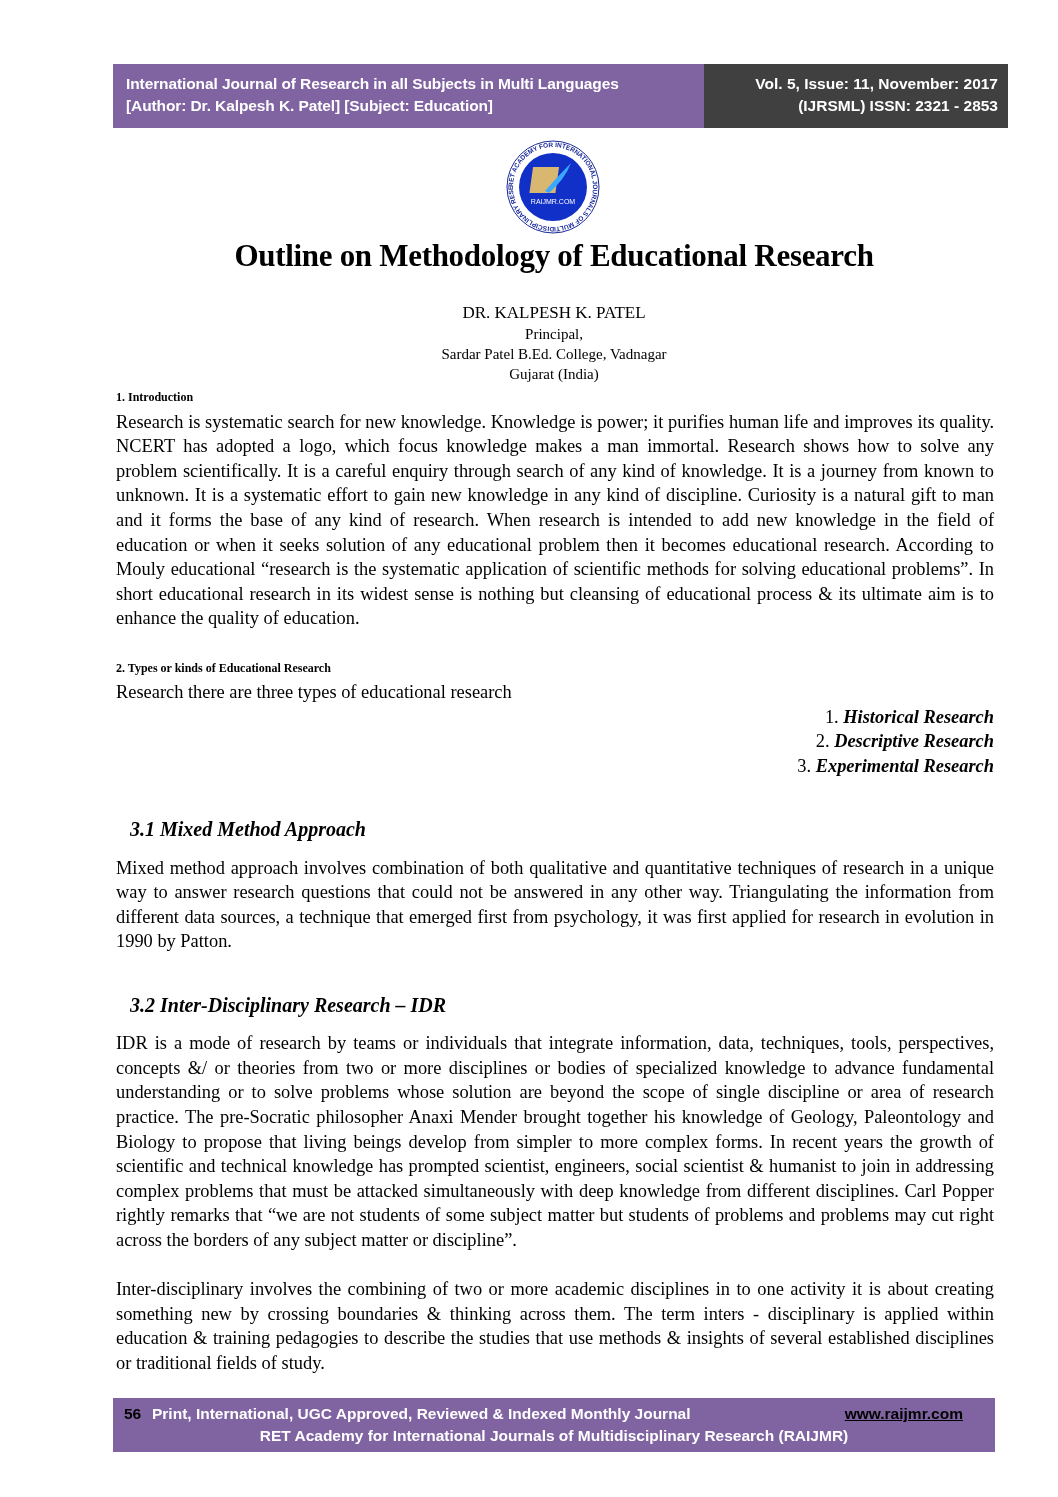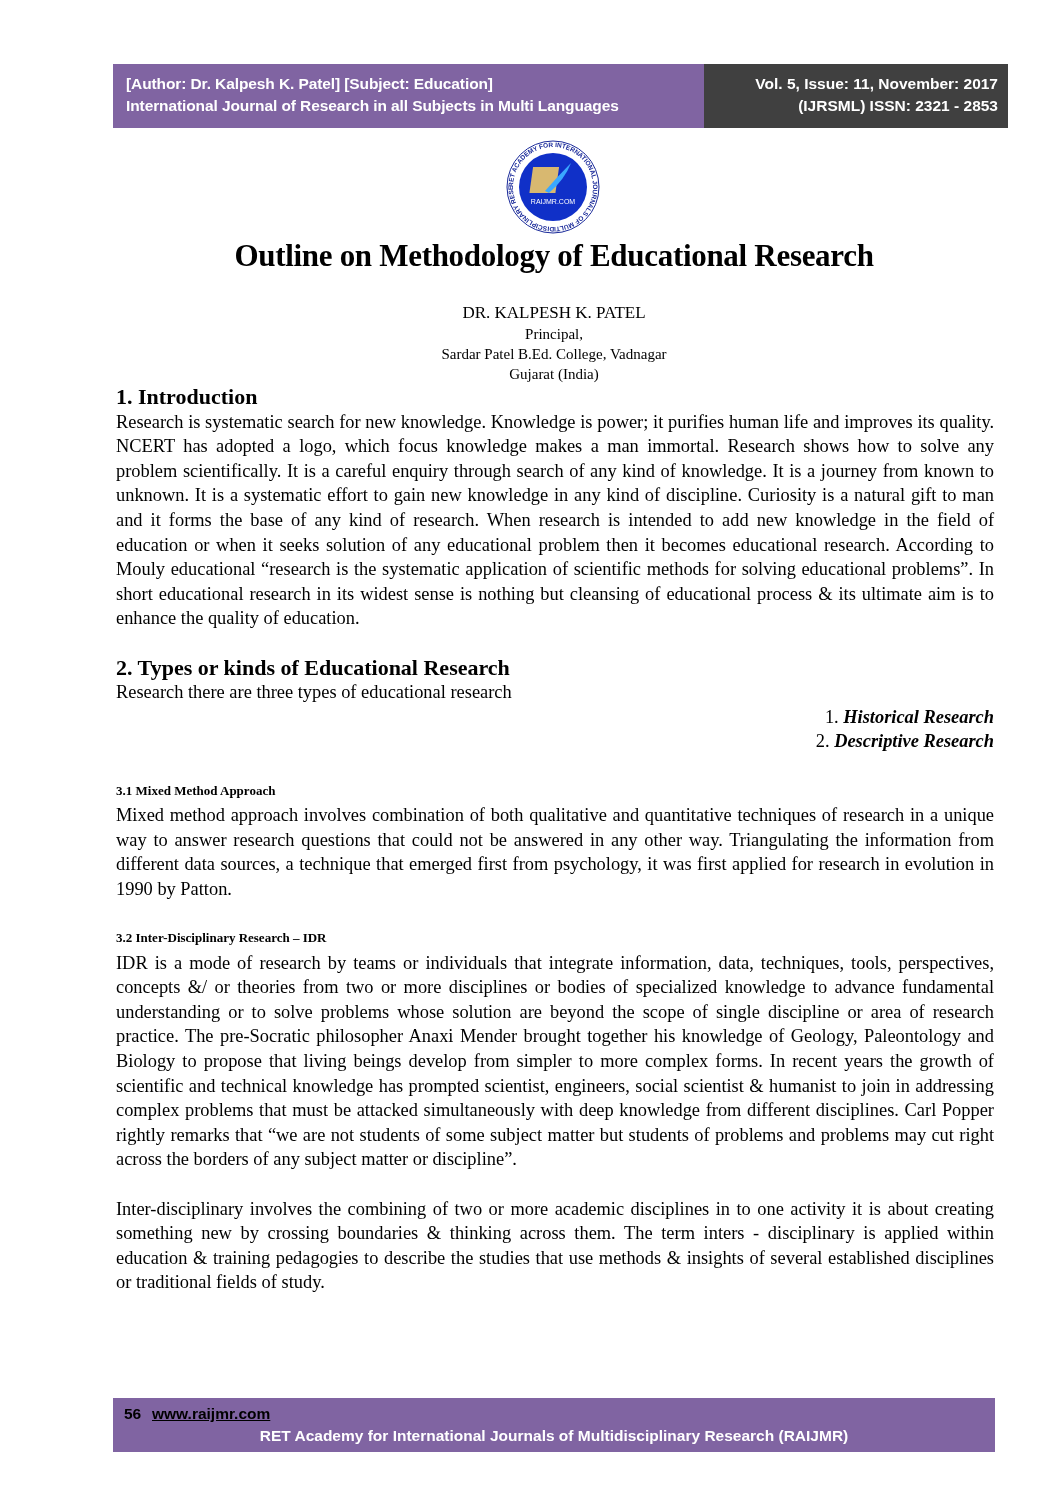--- a/index.html
+++ b/index.html
@@ -6,39 +6,39 @@
   body { width: 1058px; height: 1497px; position: relative; overflow: hidden; font-family: "Liberation Serif", serif; color: #000; }
   .hdr { position: absolute; left: 113px; top: 64px; width: 895px; height: 64px; display: flex; }
   .hdr-left { background: #8064a2; width: 591px; height: 100%; color: #fff; font-family: "Liberation Sans", sans-serif; font-weight: bold; font-size: 15.5px; line-height: 22px; padding: 9px 0 0 13px; box-sizing: border-box; letter-spacing: -0.1px; }
   .hdr-right { background: #404040; flex: 1; height: 100%; color: #fff; font-family: "Liberation Sans", sans-serif; font-weight: bold; font-size: 15.5px; line-height: 22px; padding: 9px 10px 0 0; box-sizing: border-box; text-align: right; }
   .logo { position: absolute; left: 497px; top: 139px; width: 112px; height: 96px; }
   .title { position: absolute; left: 0; width: 1108px; top: 238px; text-align: center; font-weight: bold; font-size: 31px; letter-spacing: -0.3px; }
   .author-block { position: absolute; left: 0; width: 1108px; top: 302px; text-align: center; font-size: 15px; line-height: 20px; }
   .author-block .name { font-size: 17px; line-height: 22px; }
   .content { position: absolute; left: 116px; width: 878px; top: 385px; font-size: 18.4px; line-height: 24.6px; }
   .content p { margin: 0; text-align: justify; }
-  .content h3 { margin: 0; font-size: 22px; font-weight: bold; }
-  .content h4 { margin: 0; font-size: 13px; font-weight: bold; }
+  .content h3 { margin: 0; font-size: 12px; font-weight: bold; }
+  .content h4 { margin: 14px; font-size: 20px; font-weight: bold; font-style: italic; }
   .gap { height: 24.6px; }
   .list { margin: 0; padding: 0 0 0 28px; list-style: none; text-align: right; }
   .list li b { font-style: italic; }
   .ftr { position: absolute; left: 113px; top: 1398px; width: 882px; height: 54px; background: #8064a2; font-family: "Liberation Sans", sans-serif; font-weight: bold; font-size: 15.5px; line-height: 22px; box-sizing: border-box; padding: 5px 0 0 0; }
   .ftr-row1 { display: flex; padding-left: 11px; padding-right: 32px; }
   .ftr-num { color: #000; width: 28px; }
   .ftr-mid { color: #fff; flex: 1; }
   .ftr-url { color: #000; text-decoration: underline; }
   .ftr-row2 { color: #fff; text-align: center; padding-right: 0; }
 </style>
 </head>
 <body>
 
 <div class="hdr">
   <div class="hdr-left">
+    <div>International Journal of Research in all Subjects in Multi Languages</div>
     <div>[Author: Dr. Kalpesh K. Patel] [Subject: Education]</div>
-    <div>International Journal of Research in all Subjects in Multi Languages</div>
   </div>
   <div class="hdr-right">
     <div>Vol. 5, Issue: 11, November: 2017</div>
     <div>(IJRSML)  ISSN: 2321 - 2853</div>
   </div>
 </div>
 
 <div class="logo">
   <svg width="112" height="96" viewBox="0 0 112 96">
     <circle cx="56" cy="48" r="46" fill="#ffffff" stroke="#1a2a9a" stroke-width="1"></circle>
@@ -64,30 +64,32 @@
 
 <div class="content">
   <h3>1. Introduction</h3>
   <p>Research is systematic search for new knowledge. Knowledge is power; it purifies human life and improves its quality. NCERT has adopted a logo, which focus knowledge makes a man immortal. Research shows how to solve any problem scientifically. It is a careful enquiry through search of any kind of knowledge. It is a journey from known to unknown. It is a systematic effort to gain new knowledge in any kind of discipline. Curiosity is a natural gift to man and it forms the base of any kind of research. When research is intended to add new knowledge in the field of education or when it seeks solution of any educational problem then it becomes educational research. According to Mouly educational “research is the systematic application of scientific methods for solving educational problems”. In short educational research in its widest sense is nothing but cleansing of educational process &amp; its ultimate aim is to enhance the quality of education.</p>
   <div class="gap"></div>
   <h3>2. Types or kinds of Educational Research</h3>
   <div>Research there are three types of educational research</div>
   <ul class="list">
     <li><span>1. </span><b>Historical Research</b></li>
     <li><span>2. </span><b>Descriptive Research</b></li>
+    <li><span>3. </span><b>Experimental Research</b></li>
   </ul>
   <div class="gap"></div>
   <h4>3.1 Mixed Method Approach</h4>
   <p>Mixed method approach involves combination of both qualitative and quantitative techniques of research in a unique way to answer research questions that could not be answered in any other way. Triangulating the information from different data sources, a technique that emerged first from psychology, it was first applied for research in evolution in 1990 by Patton.</p>
   <div class="gap"></div>
   <h4>3.2 Inter-Disciplinary Research – IDR</h4>
   <p>IDR is a mode of research by teams or individuals that integrate information, data, techniques, tools, perspectives, concepts &amp;/ or theories from two or more disciplines or bodies of specialized knowledge to advance fundamental understanding or to solve problems whose solution are beyond the scope of single discipline or area of research practice. The pre-Socratic philosopher Anaxi Mender brought together his knowledge of Geology, Paleontology and Biology to propose that living beings develop from simpler to more complex forms. In recent years the growth of scientific and technical knowledge has prompted scientist, engineers, social scientist &amp; humanist to join in addressing complex problems that must be attacked simultaneously with deep knowledge from different disciplines. Carl Popper rightly remarks that “we are not students of some subject matter but students of problems and problems may cut right across the borders of any subject matter or discipline”.</p>
   <div class="gap"></div>
   <p>Inter-disciplinary involves the combining of two or more academic disciplines in to one activity it is about creating something new by crossing boundaries &amp; thinking across them. The term inters - disciplinary is applied within education &amp; training pedagogies to describe the studies that use methods &amp; insights of several established disciplines or traditional fields of study.</p>
 </div>
 
 <div class="ftr">
   <div class="ftr-row1">
     <span class="ftr-num">56</span>
+    <span class="ftr-mid">Print, International, UGC Approved,  Reviewed &amp; Indexed Monthly Journal</span>
     <span class="ftr-url">www.raijmr.com</span>
   </div>
   <div class="ftr-row2">RET Academy for International Journals of Multidisciplinary Research (RAIJMR)</div>
 </div>
 
 </body></html>

